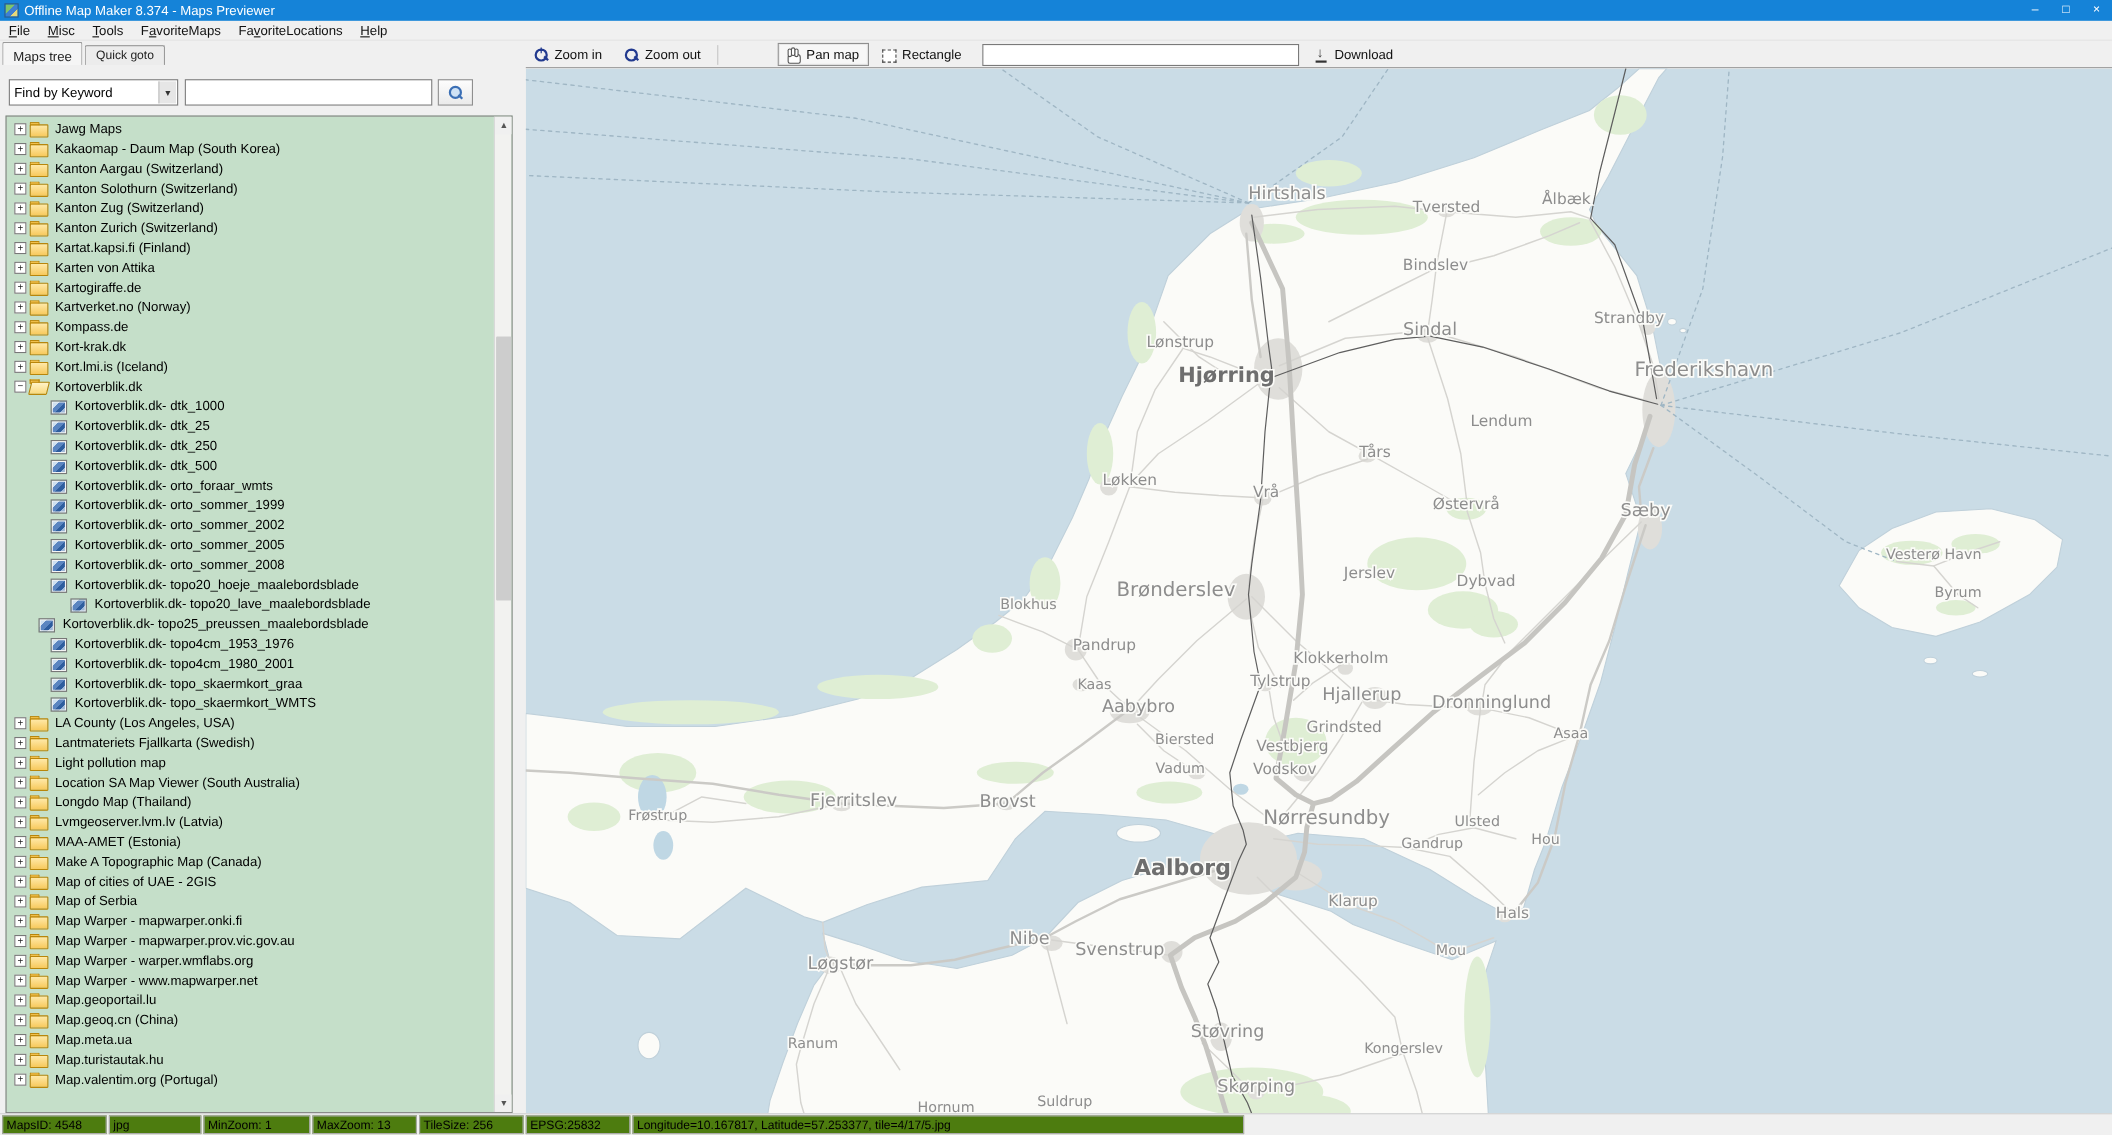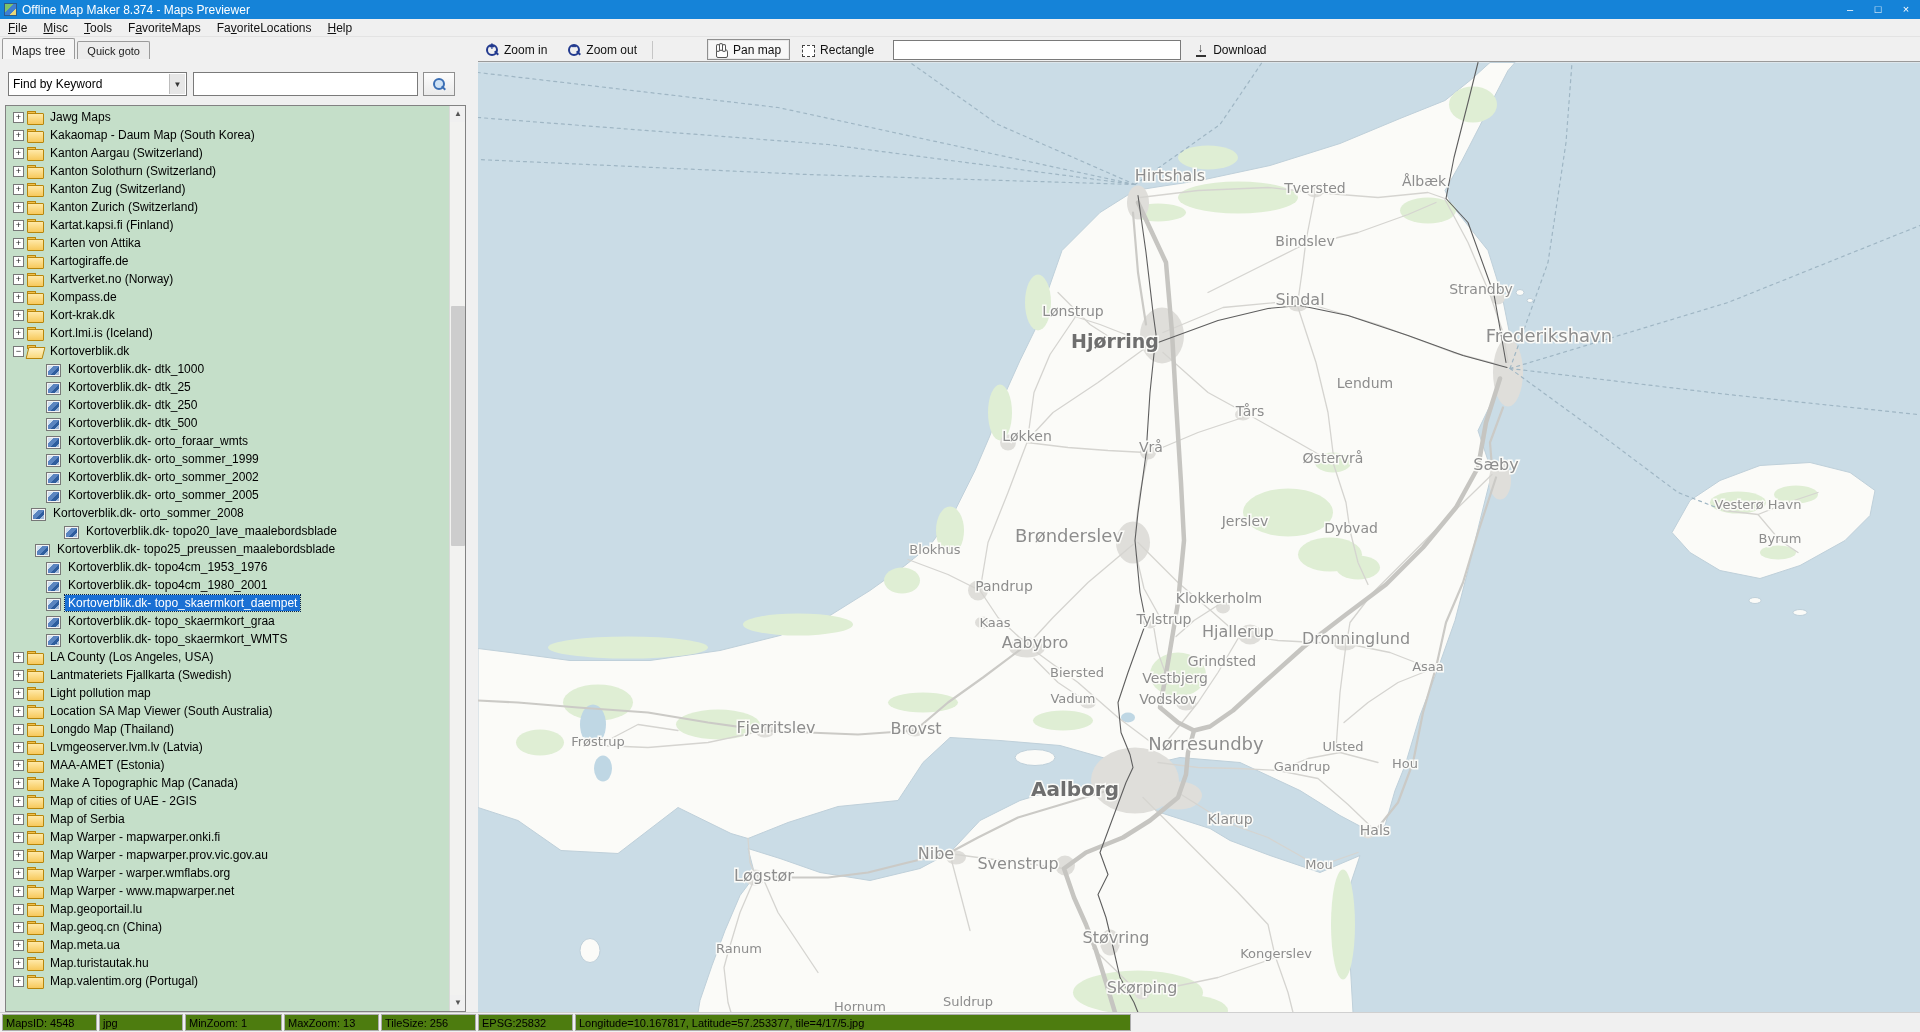--- a/index.html
+++ b/index.html
@@ -28,21 +28,21 @@
   .zoom-out-icon::after { content:"−"; position:absolute; left:5px; top:-1px; font-size:10px; font-weight:bold; color:#223a8f; }
   .zoom-in-icon i,.zoom-out-icon i { position:absolute; left:10px; top:10px; width:5px; height:2px; background:#223a8f; transform:rotate(45deg); }
   .pan-hand-icon::before { content:""; position:absolute; left:3px; top:7px; width:10px; height:7px; background:#fefefe; border:1px solid #555; border-radius:3px 3px 2px 2px; }
   .pan-hand-icon::after { content:""; position:absolute; left:4px; top:3px; width:2px; height:6px; background:#fefefe; border-radius:1px; box-shadow:0 0 0 1px #555, 3px -1px 0 0 #fefefe, 3px -1px 0 1px #555, 6px 0 0 0 #fefefe, 6px 0 0 1px #555; }
   .rectangle-icon::before { content:""; position:absolute; left:2px; top:3px; width:11px; height:10px; border:1px dashed #444; background:#fff; }
   .download-icon::before { content:"↓"; position:absolute; left:4px; top:-1px; font-size:12px; font-weight:bold; color:#333; }
   .download-icon::after { content:""; position:absolute; left:3px; top:13px; width:10px; height:2px; background:#333; }
   
   .left-panel { position:absolute; left:0; top:61px; width:467px; height:951px; background:#F0F0F0; }
   .search-row { position:absolute; left:8px; top:10px; height:26px; display:flex; align-items:center; }
-  .combo { width:179px; height:24px; border:1px solid #7a7a7a; background:#fff; font-size:12px; display:flex; align-items:center; padding-left:4px; position:relative; }
+  .combo { width:154px; height:24px; border:1px solid #7a7a7a; background:#fff; font-size:12px; display:flex; align-items:center; padding-left:4px; position:relative; }
   .combo .arrow-box { position:absolute; right:1px; top:1px; bottom:1px; width:16px; background:#E6E6E6; border-left:1px solid #bdbdbd; text-align:center; font-size:8px; line-height:22px; color:#333; }
   .search-input { width:225px; height:24px; border:1px solid #7a7a7a; background:#fff; margin-left:6px; font-size:12px; padding:0 3px; }
   .search-btn { width:32px; height:24px; border:1px solid #8f8f8f; background:linear-gradient(#fdfdfd,#eaeaea); margin-left:5px; position:relative; }
   .search-mag-icon::before { content:""; position:absolute; left:9px; top:5px; width:8px; height:8px; border:2px solid #3b6fb5; border-radius:50%; background:#cfe2f5; }
   .search-mag-icon::after { content:""; position:absolute; left:17px; top:14px; width:5px; height:2px; background:#3b6fb5; transform:rotate(45deg); }
   
   .tree-box { position:absolute; left:5px; top:44px; width:461px; height:907px; border:1px solid #828282; background:#C5DFC9; overflow:hidden; }
   .tree-rows { position:absolute; left:0; top:2px; right:16px; }
   .tree-row { height:18px; display:flex; align-items:center; white-space:nowrap; font-size:12px; color:#000; padding-left:7px; }
   .expander { width:11px; height:11px; min-width:11px; border:1px solid #787878; background:#fff; font-size:9px; line-height:9px; text-align:center; color:#222; margin-right:3px; }
@@ -282,26 +282,31 @@
           <span class="tree-icon map-leaf-icon"></span>
           <span class="tree-label">Kortoverblik.dk- orto_sommer_2002</span>
         </div>
 
         <div class="tree-row" style="padding-left: 25px;">
           <span class="expander hidden"></span>
           <span class="tree-icon map-leaf-icon"></span>
           <span class="tree-label">Kortoverblik.dk- orto_sommer_2005</span>
         </div>
 
-        <div class="tree-row" style="padding-left: 10px;">
+        <div class="tree-row" style="padding-left: 25px;">
           <span class="expander hidden"></span>
           <span class="tree-icon map-leaf-icon"></span>
           <span class="tree-label">Kortoverblik.dk- orto_sommer_2008</span>
         </div>
 
+        <div class="tree-row" style="padding-left: 25px;">
+          <span class="expander hidden"></span>
+          <span class="tree-icon map-leaf-icon"></span>
+          <span class="tree-label">Kortoverblik.dk- topo20_hoeje_maalebordsblade</span>
+        </div>
 
         <div class="tree-row" style="padding-left: 43px;">
           <span class="expander hidden"></span>
           <span class="tree-icon map-leaf-icon"></span>
           <span class="tree-label">Kortoverblik.dk- topo20_lave_maalebordsblade</span>
         </div>
 
         <div class="tree-row" style="padding-left: 14px;">
           <span class="expander hidden"></span>
           <span class="tree-icon map-leaf-icon"></span>
@@ -313,25 +318,20 @@
           <span class="tree-icon map-leaf-icon"></span>
           <span class="tree-label">Kortoverblik.dk- topo4cm_1953_1976</span>
         </div>
 
         <div class="tree-row" style="padding-left: 25px;">
           <span class="expander hidden"></span>
           <span class="tree-icon map-leaf-icon"></span>
           <span class="tree-label">Kortoverblik.dk- topo4cm_1980_2001</span>
         </div>
 
-        <div class="tree-row selected" style="padding-left: 25px;">
-          <span class="expander hidden"></span>
-          <span class="tree-icon map-leaf-icon"></span>
-          <span class="tree-label">Kortoverblik.dk- topo_skaermkort_daempet</span>
-        </div>
 
         <div class="tree-row" style="padding-left: 25px;">
           <span class="expander hidden"></span>
           <span class="tree-icon map-leaf-icon"></span>
           <span class="tree-label">Kortoverblik.dk- topo_skaermkort_graa</span>
         </div>
 
         <div class="tree-row" style="padding-left: 25px;">
           <span class="expander hidden"></span>
           <span class="tree-icon map-leaf-icon"></span>

